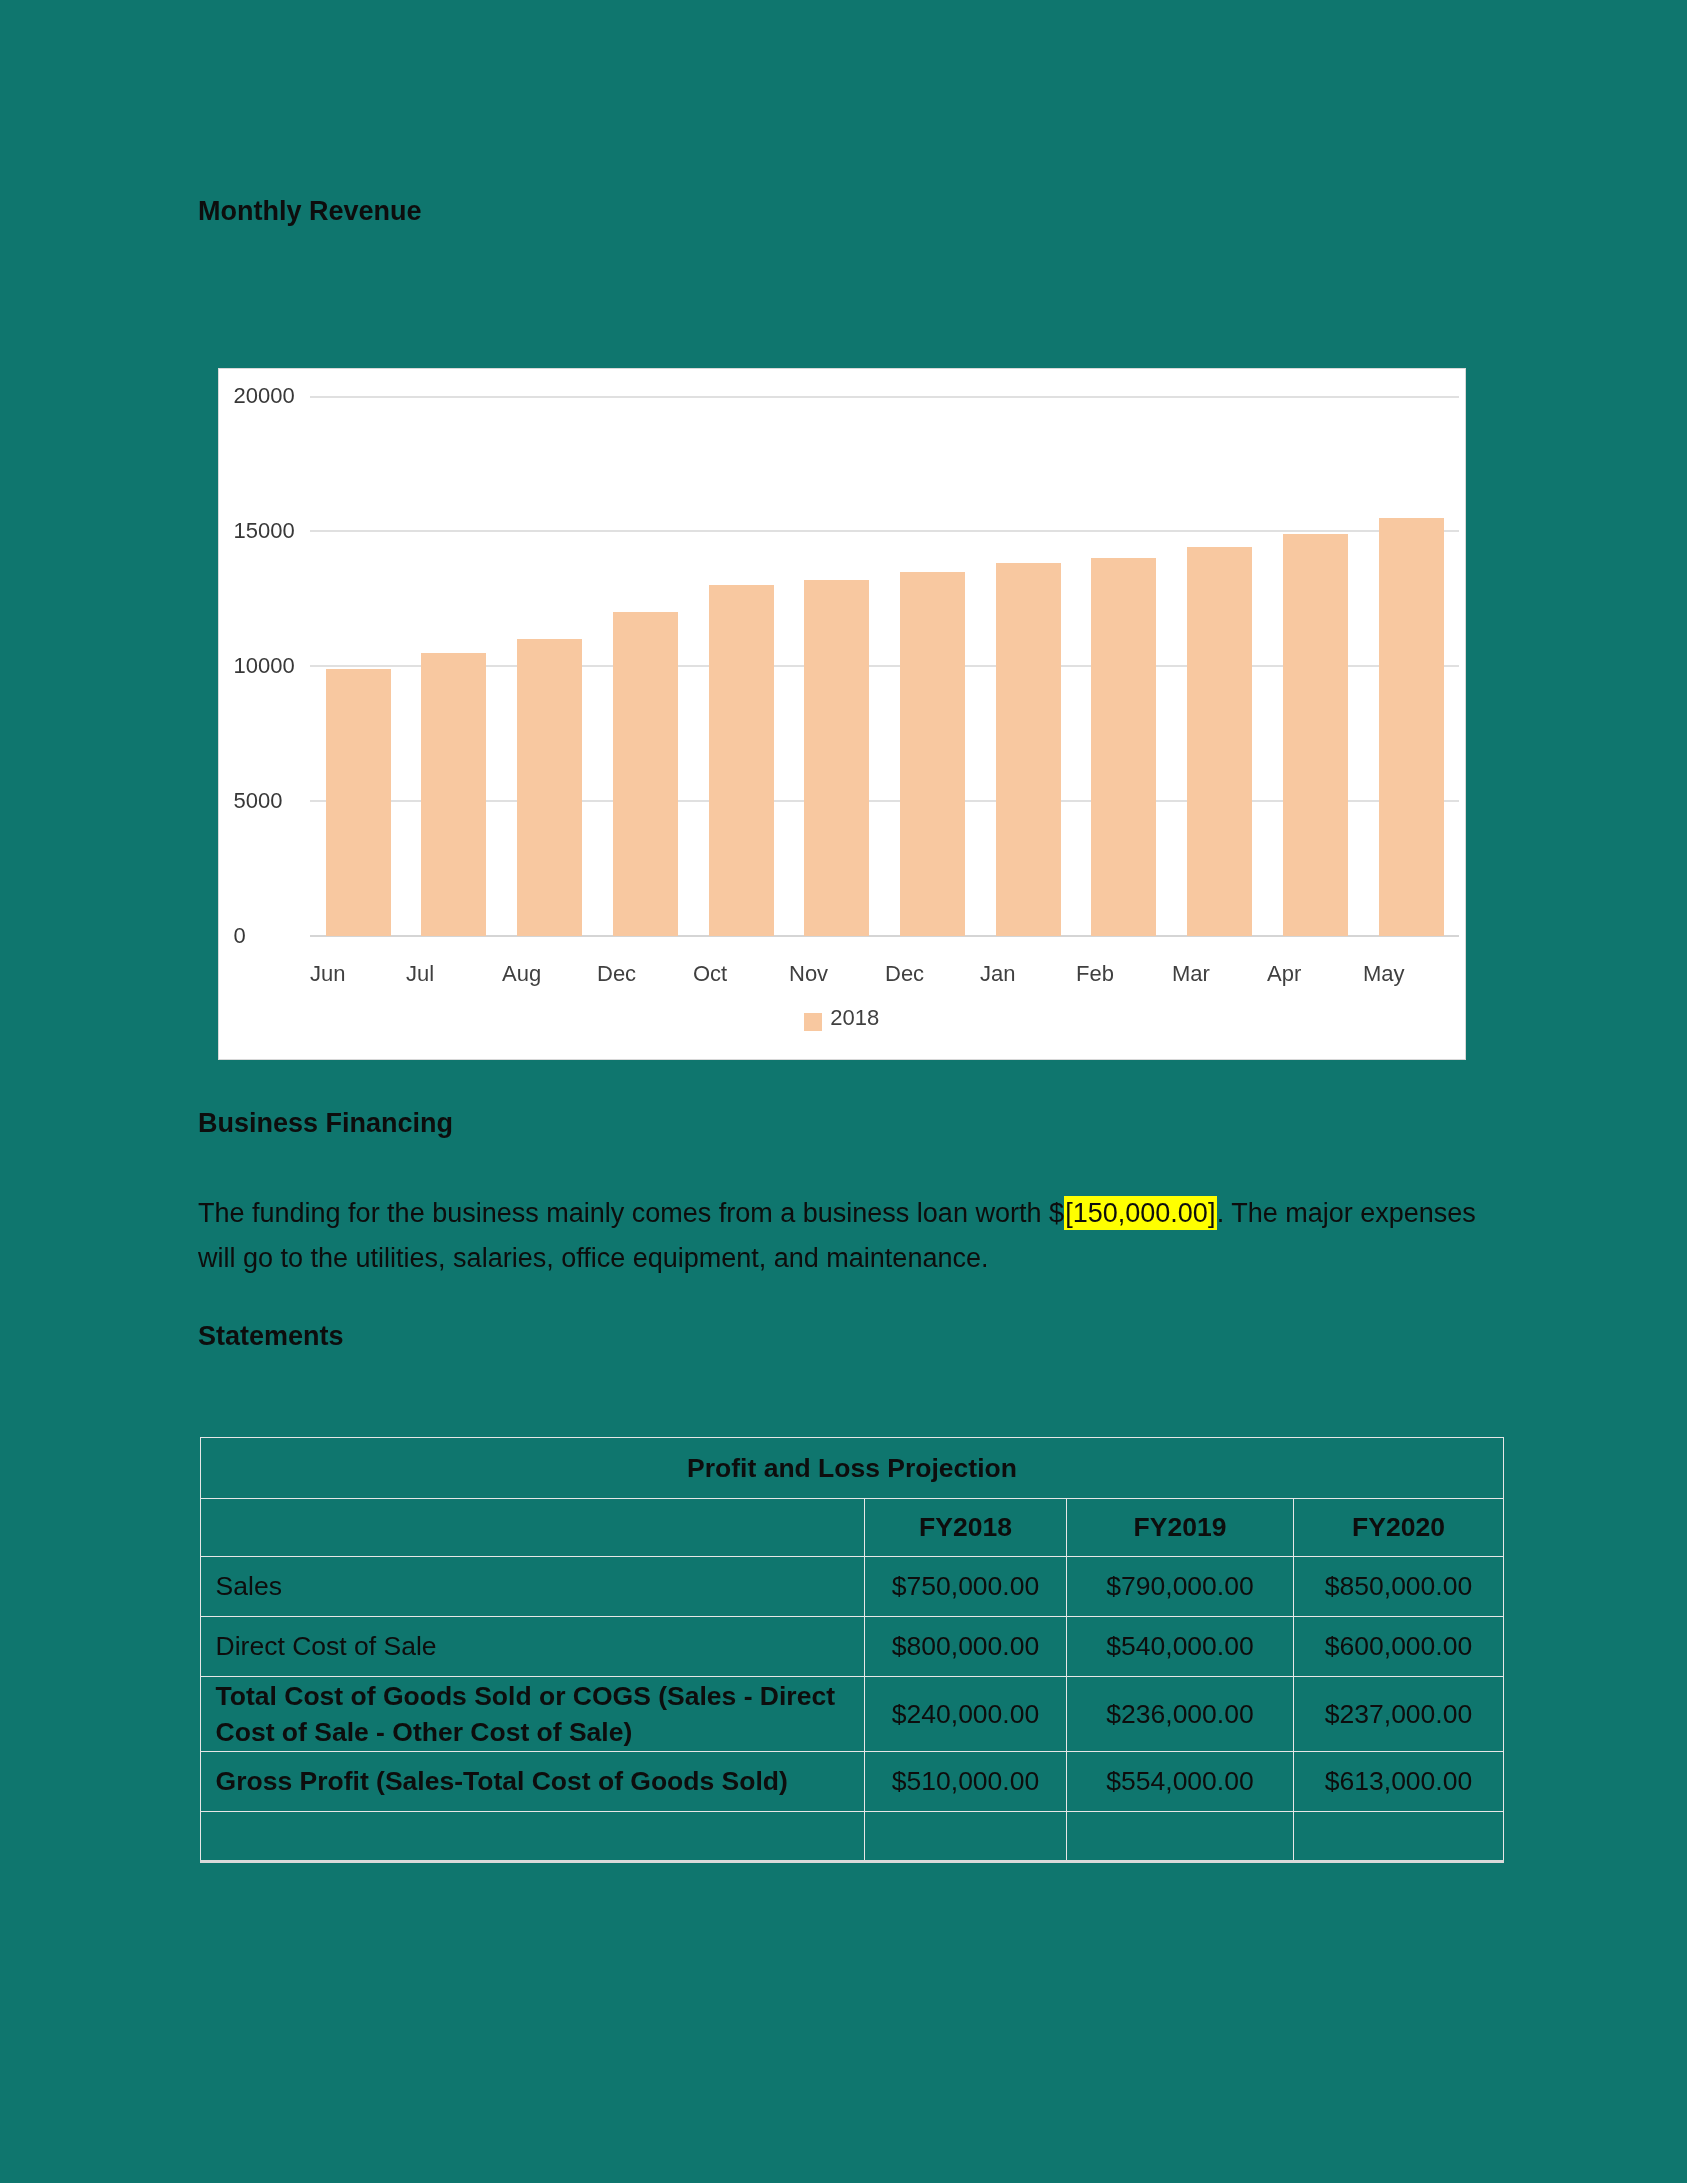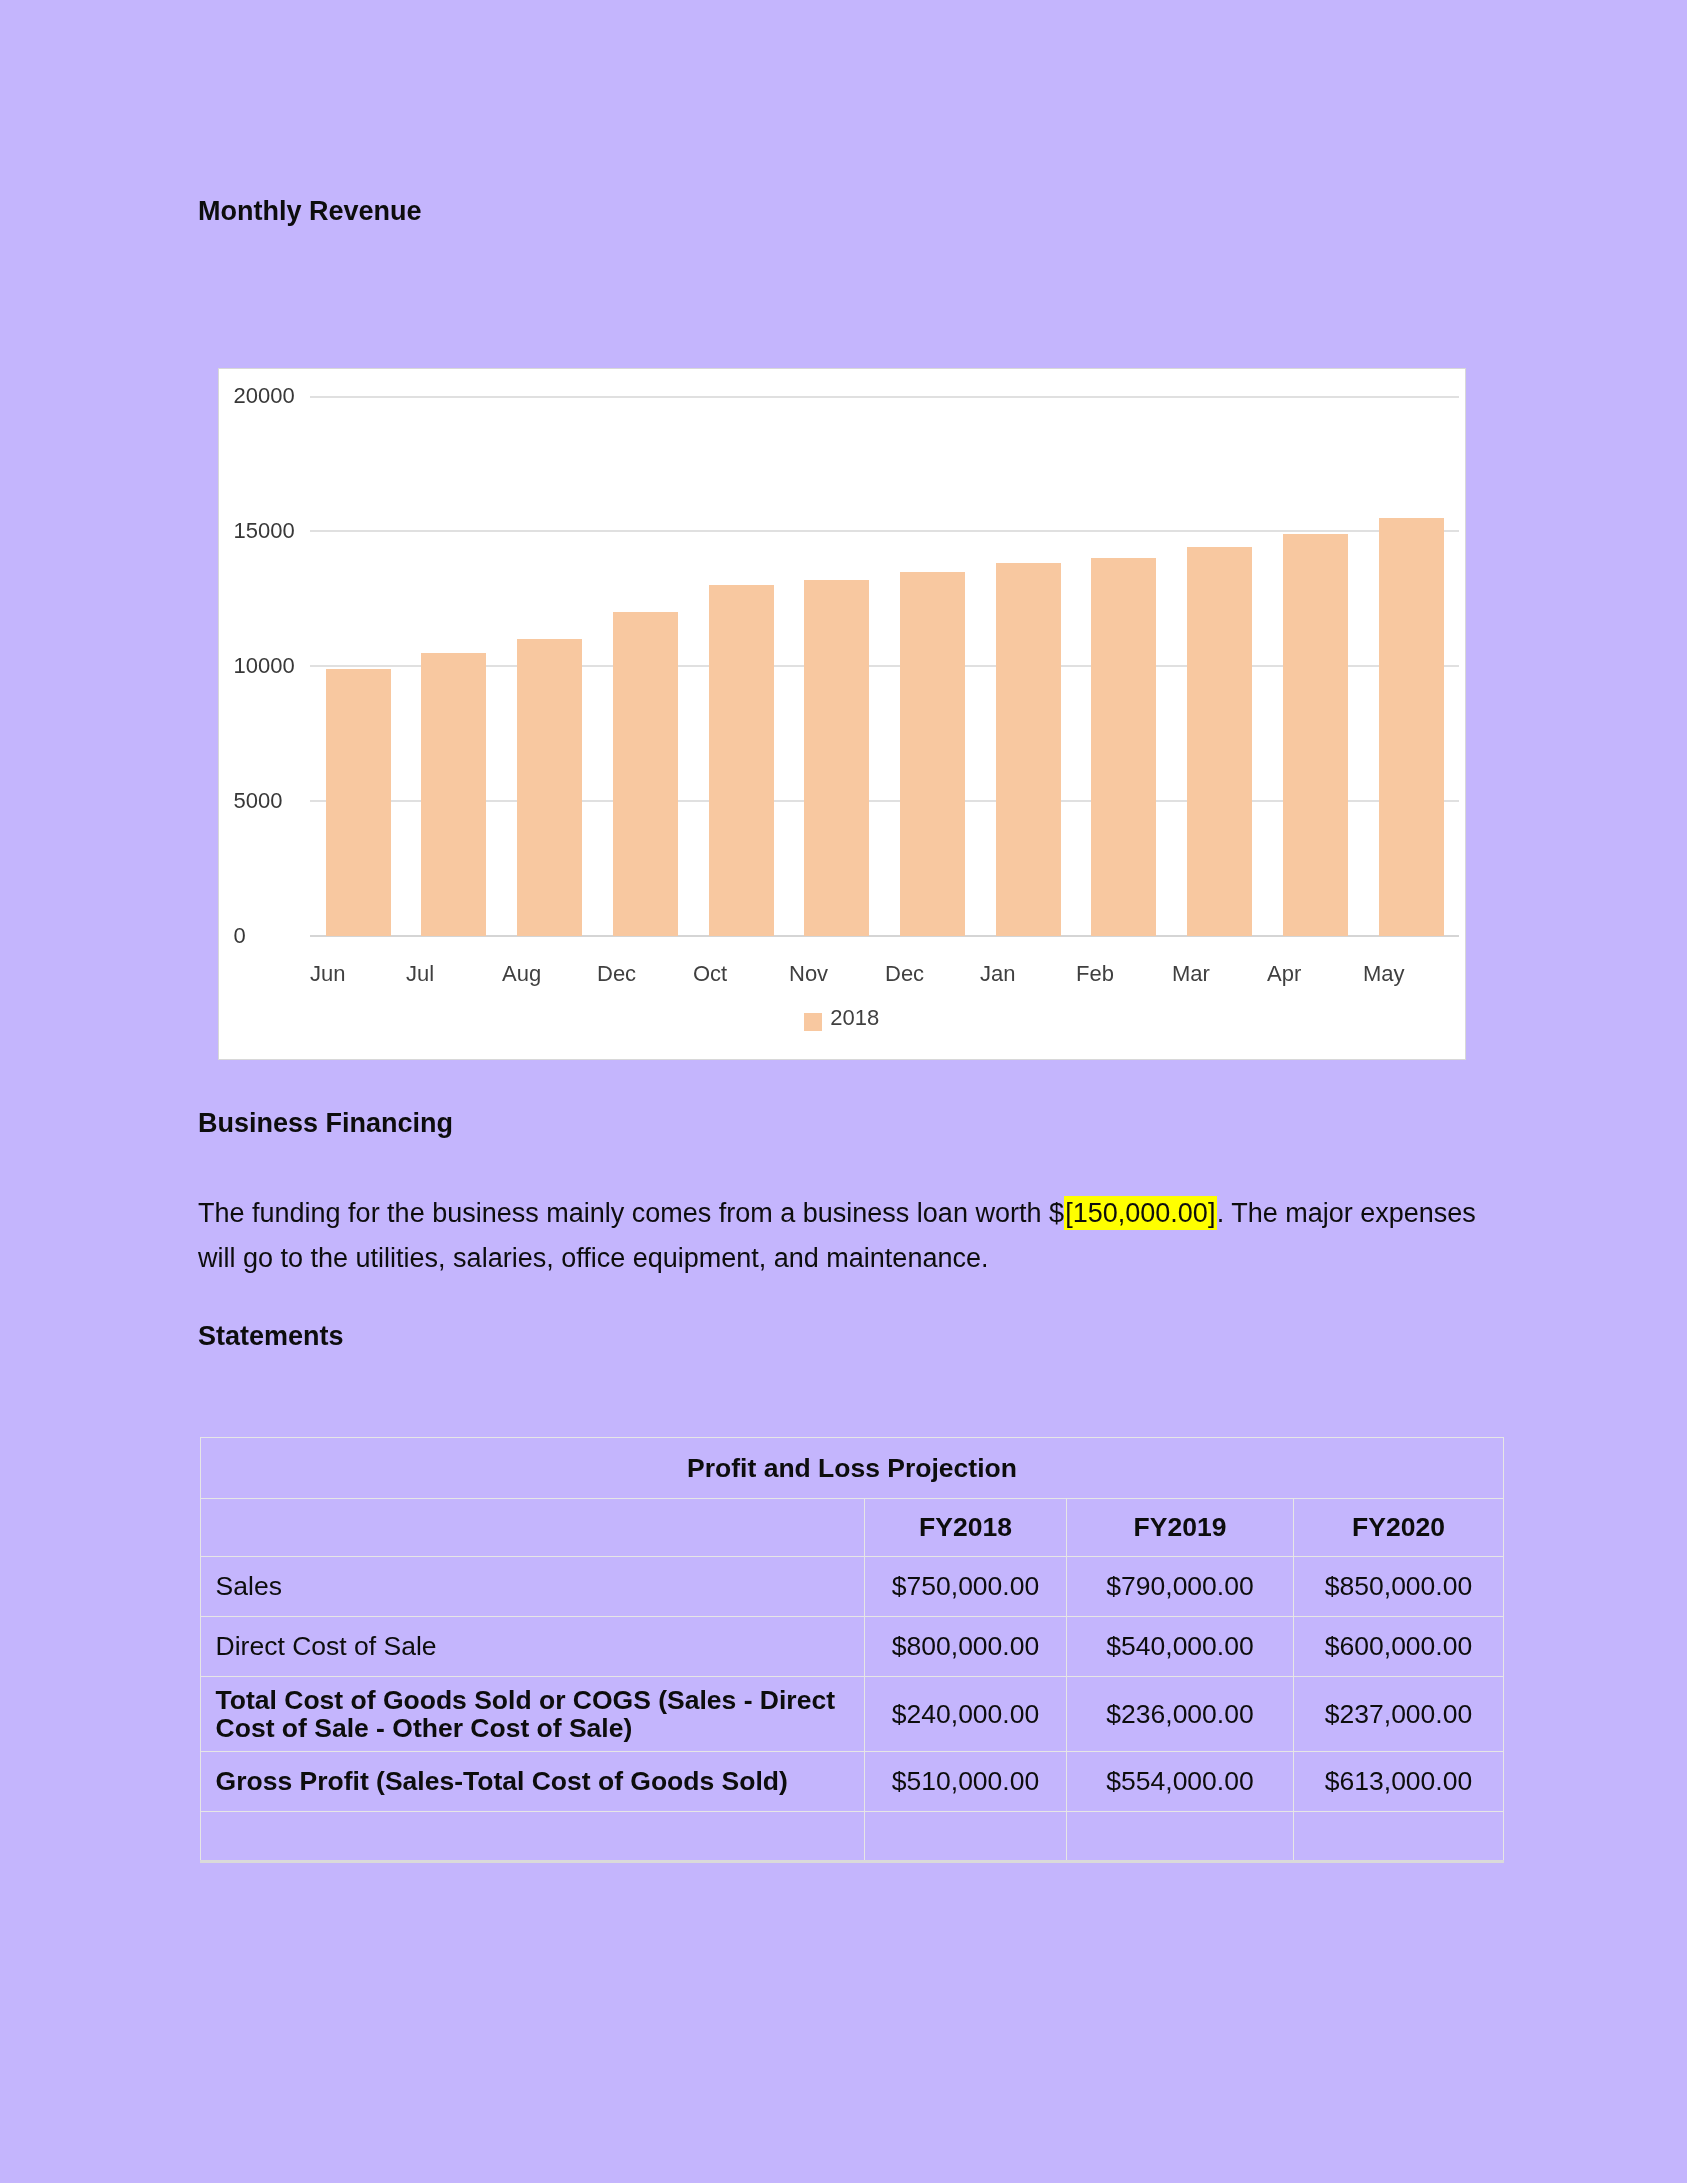--- a/index.html
+++ b/index.html
@@ -1,19 +1,19 @@
 <!DOCTYPE html>
 <html style="font-size:10.6px"><head>
 <meta charset="utf-8">
 <style>
   html,body{margin:0;padding:0;background:#888;}
   #page{
     position:relative;
     width:1687px;height:2183px;
-    background:#c4b5fd;
+    background:#0f766e;
     font-family:"Liberation Sans", sans-serif;
     color:#111111;
     overflow:hidden;
   }
   .doc-heading{
     position:absolute;left:198px;
     font-size:27px;font-weight:bold;color:#0d0d0d;
     white-space:nowrap;
   }
   .doc-par{
@@ -66,21 +66,21 @@
   }
   #pl-table tr.bottom-row td{border-bottom:3.3px solid #dadada;}
   #pl-table td.tbl-title{text-align:center;font-weight:bold;}
   #pl-table td.col-head{text-align:center;font-weight:bold;}
   #pl-table td.val{text-align:center;}
   #pl-table td.label{text-align:left;}
   #pl-table td.b{font-weight:bold;}
   #pl-table tr.r-title{height:61px;}
   #pl-table tr.r-head{height:58px;}
   #pl-table tr.r-std{height:60px;}
-  #pl-table tr.r-tall{height:75px;line-height:28px;}
+  #pl-table tr.r-tall{height:75px;line-height:36px;}
   #pl-table tr.r-empty{height:50px;}
 </style>
 </head>
 <body>
 
 <div id="page">
 
   <div class="doc-heading" style="top:196px;">Monthly Revenue</div>
 
 

